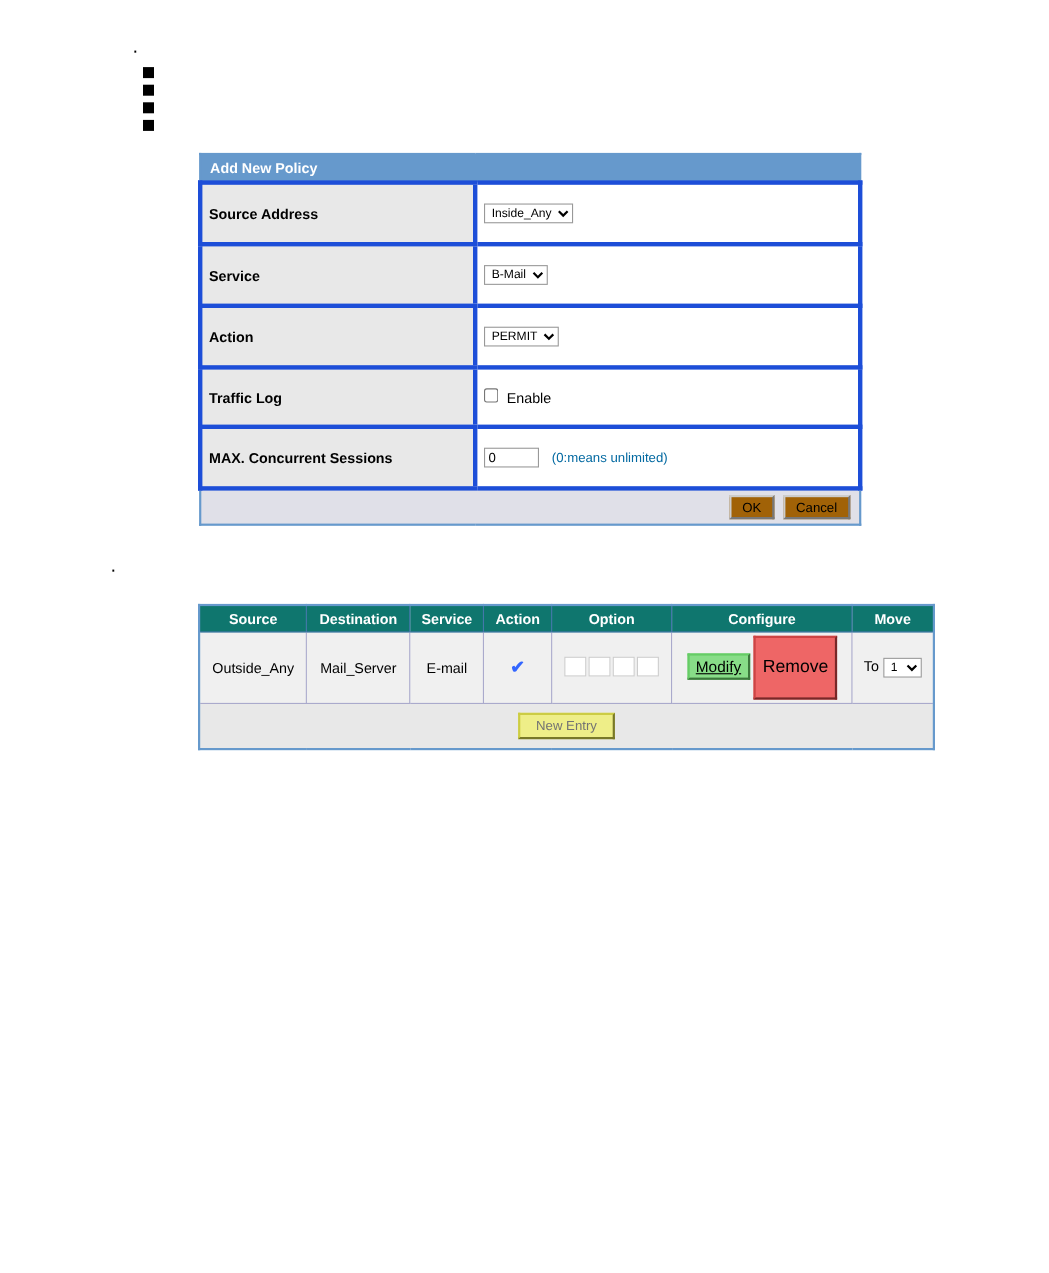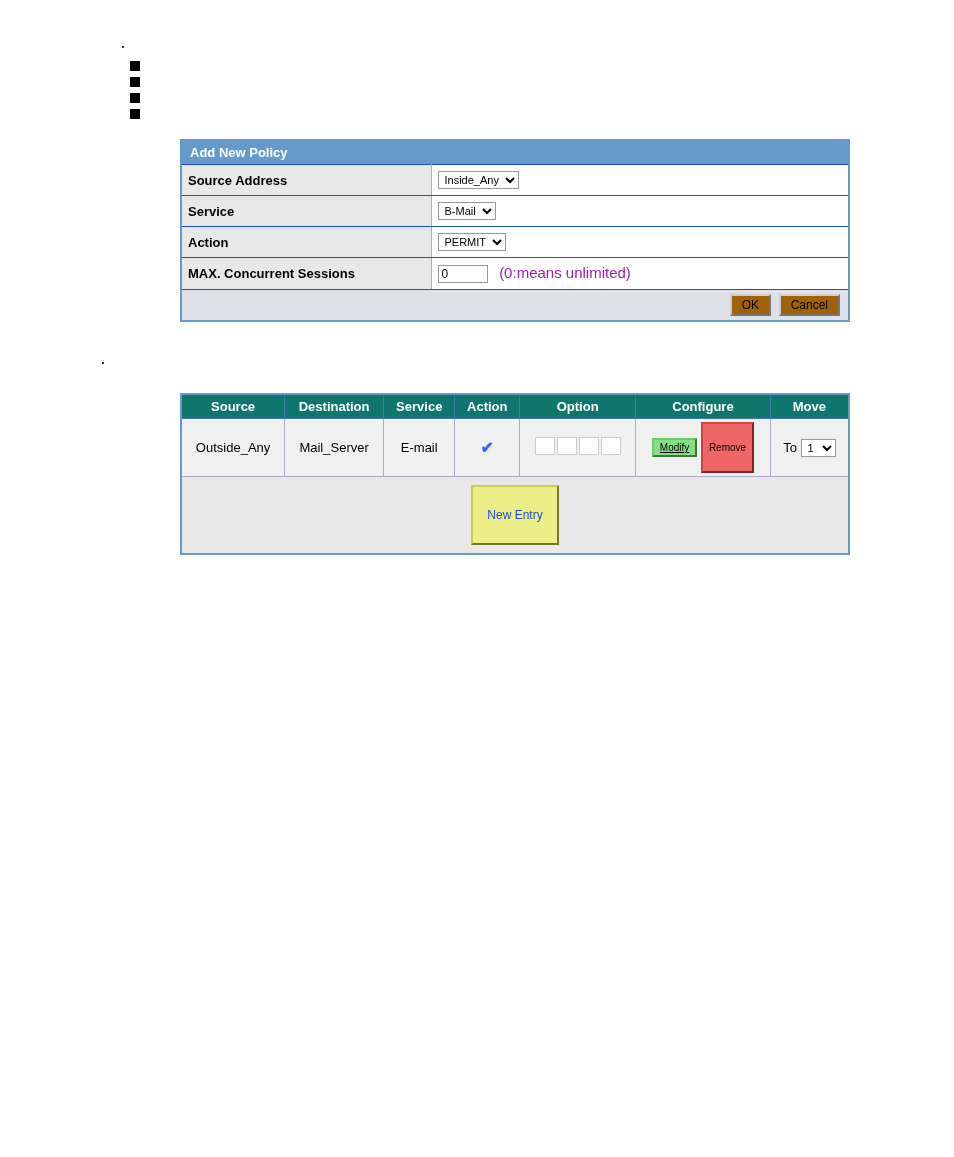--- a/index.html
+++ b/index.html
@@ -29,40 +29,40 @@
       width: 10px;
       height: 10px;
       background: #000;
       margin-right: 8px;
       flex-shrink: 0;
     }
 
     
     .policy-form-wrapper {
       margin: 20px 0 30px 140px;
-      width: 670px;
+      width: 604px;
     }
 
     .policy-table {
       width: 100%;
       border-collapse: collapse;
       border: 2px solid #6699cc;
     }
 
     .policy-table .header-row td {
       background: #6699cc;
       color: #ffffff;
       font-weight: bold;
       padding: 4px 8px;
       font-size: 13px;
     }
 
     .policy-table .data-row td {
-      border: 1px solid #1d4ed8;
-      padding: 6px 6px;
+      border: 4px solid #1d4ed8;
+      padding: 17px 6px;
       background: #f0f0f0;
     }
 
     .policy-table .data-row td:first-child {
       background: #e8e8e8;
       font-weight: bold;
       width: 250px;
       border-right: 1px solid #aaaacc;
     }
 
@@ -94,23 +94,23 @@
 
     input[type="checkbox"] {
       margin-right: 4px;
     }
 
     .enable-label {
       font-size: 13px;
     }
 
     .unlimited-label {
-      font-size: 15px;
+      font-size: 12px;
       margin-left: 8px;
-      color: #a21caf;
+      color: #0369a1;
       text-align: center;
     }
 
     
     .btn-ok, .btn-cancel {
       font-size: 12px;
       padding: 2px 10px;
       border: 2px outset #cccccc;
       background: #a16207;
       cursor: pointer;
@@ -154,45 +154,45 @@
 
     .policy-list-table .footer-row td {
       background: #e8e8e8;
       text-align: center;
       padding: 8px;
       border-top: 1px solid #aaaacc;
     }
 
     
     .btn-modify {
-      font-size: 10px;
+      font-size: 14px;
       padding: 2px 6px;
       border: 2px outset #66cc66;
       background: #88dd88;
       cursor: pointer;
       color: #000;
       text-decoration: underline;
     }
 
     .btn-remove {
-      font-size: 10px;
+      font-size: 16px;
       padding: 18px 6px;
       border: 2px outset #cc4444;
       background: #ee6666;
       cursor: pointer;
       color: #000;
     }
 
     .btn-new-entry {
       font-size: 12px;
-      padding: 21px 14px;
+      padding: 3px 14px;
       border: 2px outset #cccc44;
       background: #eeee88;
       cursor: pointer;
-      color: #1d4ed8;
+      color: #737373;
     }
 
     .move-select {
       font-size: 11px;
       width: 35px;
       border: 1px solid #999;
     }
 
     .checkmark {
       color: #3366ff;
@@ -262,20 +262,27 @@
 
     <tr class="data-row">
       <td>Action</td>
       <td>
         <select>
           <option>PERMIT</option>
         </select>
       </td>
     </tr>
 
+    <tr class="data-row">
+      <td>Traffic Log</td>
+      <td>
+        <input type="checkbox" style="">
+        <span class="enable-label">Enable</span>
+      </td>
+    </tr>
 
 
 
     <tr class="data-row">
       <td>MAX. Concurrent Sessions</td>
       <td>
         <input type="text" value="0" style="">
         <span class="unlimited-label">(0:means unlimited)</span>
       </td>
     </tr>

